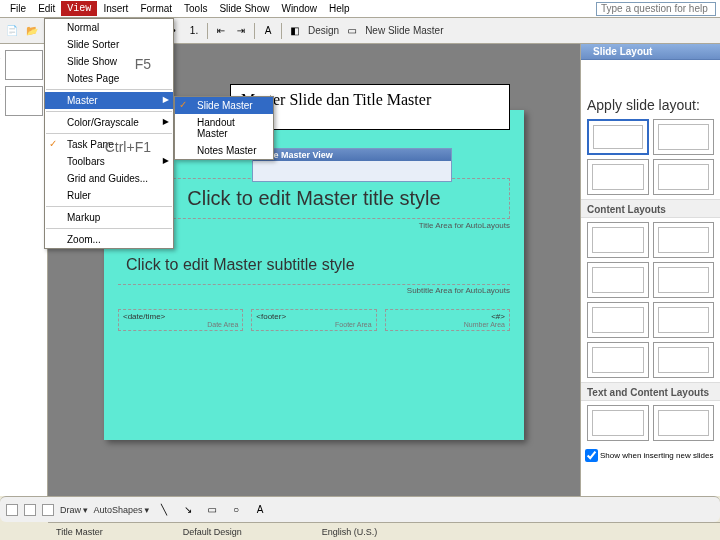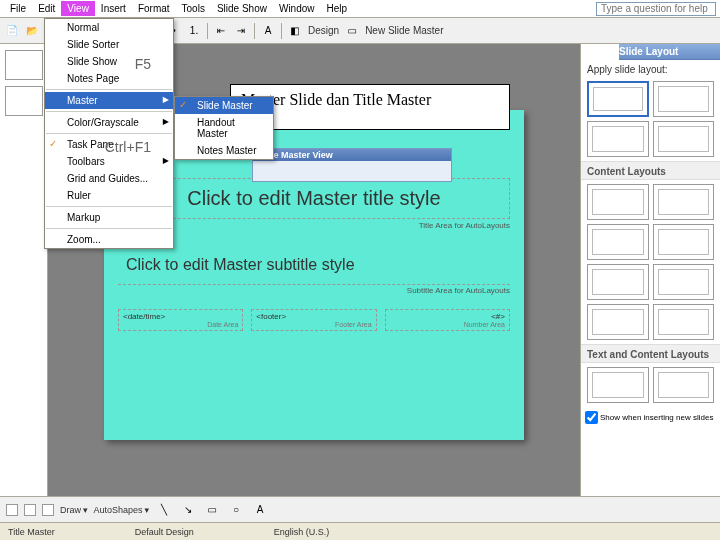--- a/index.html
+++ b/index.html
@@ -1,19 +1,19 @@
 <!DOCTYPE html>
 <html><head>
 <meta charset="utf-8">
 <style>
 * { box-sizing: border-box; margin: 0; padding: 0; }
 body { font-family: Tahoma, Arial, sans-serif; font-size: 10px; background: #ece9d8; width: 720px; height: 540px; overflow: hidden; position: relative; }
 .menubar { background: #fff; border-bottom: 1px solid #aca899; display: flex; height: 18px; align-items: center; padding: 0 4px; }
 .menu-item { padding: 2px 6px; cursor: pointer; color: #000; }
-.menu-item.open { background: #d946ef; color: #fff; }
+.menu-item.open { background: #b91c1c; color: #fff; font-family: Liberation Mono, monospace; }
 .help-input { margin-left: auto; font-size: 10px; color: #999; border: 1px solid #7f9db9; padding: 1px 4px; width: 120px; height: 14px; }
 .toolbar { background: #f0f0f0; border-bottom: 1px solid #aca899; height: 26px; display: flex; align-items: center; padding: 0 4px; gap: 2px; }
 .tb-btn { width: 18px; height: 18px; background: #f0f0f0; border: 1px solid transparent; display: flex; align-items: center; justify-content: center; font-size: 10px; }
 .tb-sep { width: 1px; height: 16px; background: #aca899; margin: 0 2px; }
 .tb-text { font-size: 10px; color: #333; padding: 0 2px; }
 .main { display: flex; height: calc(540px - 18px - 26px - 26px - 18px); position: relative; }
 .thumb-panel { width: 48px; background: #fff; border-right: 1px solid #aca899; padding-top: 4px; }
 .thumb { width: 38px; height: 30px; border: 1px solid #999; margin: 2px auto 6px; background: #fff; position: relative; }
 .thumb-num { position: absolute; left: -10px; top: 0; font-size: 9px; color: #333; }
 .slide-area { flex: 1; background: #808080; position: relative; display: flex; align-items: center; justify-content: center; padding: 20px 20px 10px 20px; }
@@ -26,42 +26,42 @@
 .ph-box { flex: 1; border: 1px dashed #999; padding: 2px 4px; font-size: 8px; }
 .ph-main { color: #333; }
 .ph-sub { font-size: 7px; color: #777; text-align: right; }
 .caption-overlay { position: absolute; top: 84px; left: 230px; width: 280px; height: 46px; background: #fff; border: 1.5px solid #000; font-family: Georgia, serif; font-size: 16px; padding: 6px 10px; z-index: 30; }
 .mv-toolbar { position: absolute; top: 148px; left: 252px; width: 200px; height: 34px; z-index: 29; border: 1px solid #7a9ac5; background: #e8eef8; }
 .mv-title { background: linear-gradient(#6b8fc7,#4d74b3); color: #fff; font-size: 9px; font-weight: bold; padding: 1px 4px; }
 .mv-body { display: flex; align-items: center; gap: 2px; padding: 2px; }
 .mv-btn { width: 14px; height: 14px; background: #f5f7fc; border: 1px solid #b8c7df; }
 .mv-close { font-size: 9px; color: #333; margin-left: 4px; text-decoration: underline; }
 .task-pane { width: 140px; background: #fff; border-left: 1px solid #aca899; }
-.tp-header { background: linear-gradient(#8db0e0,#6b8fc7); color: #fff; font-size: 10px; font-weight: bold; padding: 2px 0; border-bottom: 1px solid #5a7db5; margin-left: 38px; }
-.tp-label { font-size: 10px; color: #333; padding: 4px 6px 2px; }
+.tp-header { background: linear-gradient(#8db0e0,#6b8fc7); color: #fff; font-size: 10px; font-weight: bold; padding: 2px 12px; border-bottom: 1px solid #5a7db5; }
+.tp-label { font-size: 14px; color: #333; padding: 4px 6px 2px; margin-top: 33px; }
 .tp-section { font-size: 10px; font-weight: bold; color: #555; padding: 4px 6px 2px; background: #f0f0f0; border-top:1px solid #ddd; border-bottom:1px solid #ddd; }
 .layout-grid { display: grid; grid-template-columns: 1fr 1fr; gap: 4px; padding: 4px 6px; }
 .layout-tile { height: 36px; border: 1px solid #999; background: #fff; position: relative; }
 .layout-tile.sel { border: 2px solid #316ac5; }
 .lt-inner { position: absolute; inset: 4px; border: 1px solid #bbb; }
 .tp-check { font-size: 8px; padding: 4px 4px; display:flex; align-items:center; gap:2px; }
 .dropdown { position: absolute; top: 18px; left: 44px; width: 130px; background: #fff; border: 1px solid #8a867a; box-shadow: 2px 2px 4px rgba(0,0,0,.3); z-index: 40; }
 .dd-item { padding: 3px 18px 3px 22px; font-size: 10px; color: #000; position: relative; }
 .dd-item:hover, .dd-item.hover { background: #316ac5; color: #fff; }
 .dd-sep { height: 1px; background: #ccc; margin: 2px 1px; }
 .dd-check { position: absolute; left: 4px; top: 2px; font-size: 10px; color: #e88c2c; }
 .dd-arrow { position: absolute; right: 4px; top: 3px; font-size: 8px; }
 .dd-short { position: absolute; right: 22px; top: 3px; font-size: 14px; color: #666; }
 .submenu { position: absolute; top: 96px; left: 174px; width: 100px; background: #fff; border: 1px solid #8a867a; box-shadow: 2px 2px 4px rgba(0,0,0,.3); z-index: 41; }
 .sub-item { padding: 3px 8px 3px 22px; font-size: 10px; position: relative; }
 .sub-item.hover { background: #316ac5; color: #fff; }
 .sub-check { position: absolute; left: 4px; top: 2px; color: #e88c2c; }
-.btm-toolbar { height: 26px; background: #f0f0f0; border-top: 1px solid #aca899; display: flex; align-items: center; gap: 6px; padding: 5px 6px; }
+.btm-toolbar { height: 26px; background: #f0f0f0; border-top: 1px solid #aca899; display: flex; align-items: center; gap: 6px; padding: 5px 6px; border-radius: 6px; }
 .btm-item { font-size: 9px; color: #333; display: flex; align-items: center; gap: 2px; }
-.statusbar { height: 18px; background: #ece9d8; border-top: 1px solid #aca899; display: flex; align-items: center; font-size: 9px; color: #333; padding: 0 8px; gap: 80px; }
+.statusbar { height: 18px; background: #ece9d8; border-top: 1px solid #aca899; display: flex; align-items: center; font-size: 9px; color: #333; padding: 0 8px; gap: 80px; margin-left: 48px; }
 .icon-sq { width: 12px; height: 12px; background: #fff; border: 1px solid #999; display:inline-block; }
 </style>
 </head>
 <body>
 
 <div class="menubar">
   <span class="menu-item">File</span>
   <span class="menu-item">Edit</span>
   <span class="menu-item open">View</span>
   <span class="menu-item">Insert</span>

